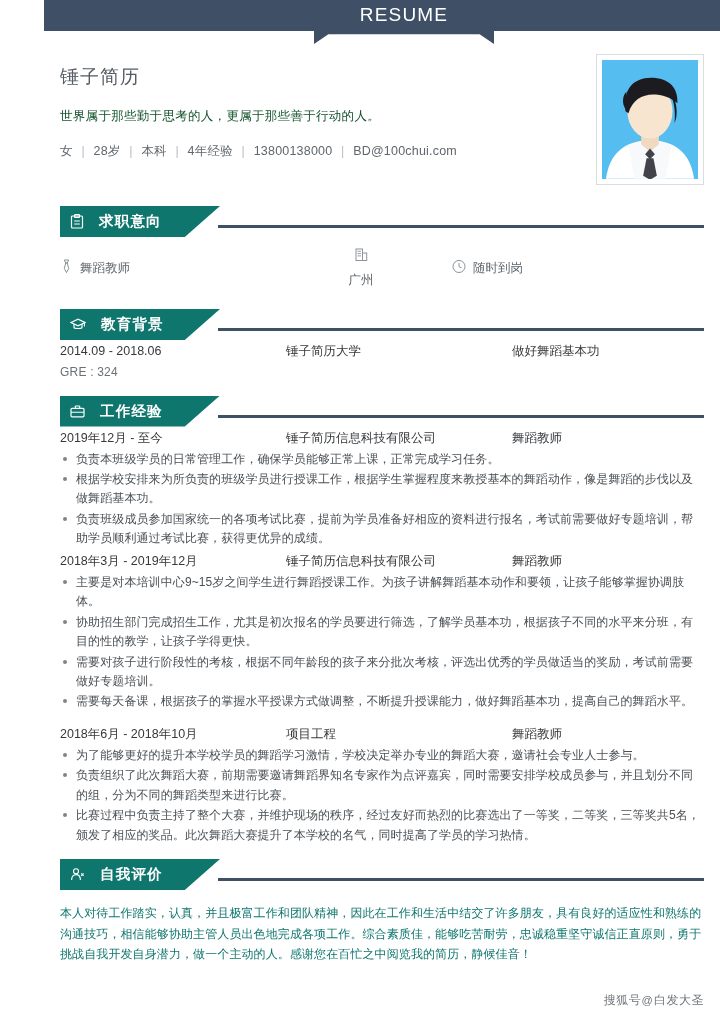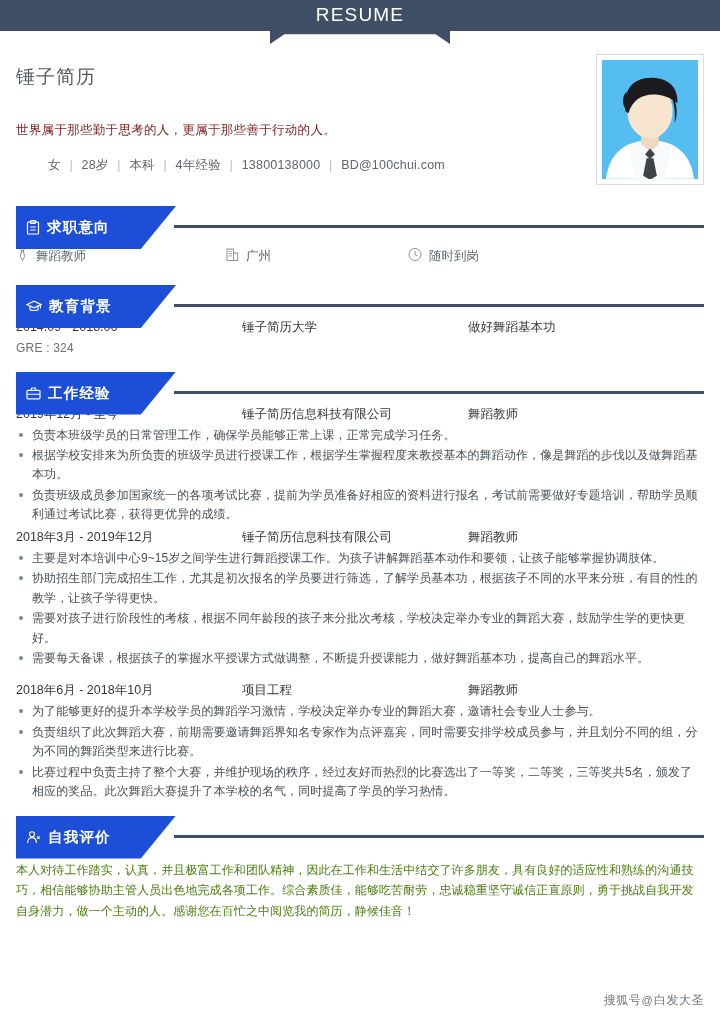--- a/index.html
+++ b/index.html
@@ -11,20 +11,21 @@
     font-family: "Liberation Sans", "DejaVu Sans", sans-serif;
     color: #3b3b3b;
     overflow: hidden;
   }
 
   .page {
     position: relative;
     width: 720px;
     height: 1019px;
     background: #ffffff;
+    padding-left: 44px;
   }
 
   
   .top-bar {
     position: relative;
     width: 720px;
     height: 44px;
   }
   .top-bar-base {
     position: absolute;
@@ -63,31 +64,30 @@
     height: 148px;
   }
   .name {
     font-size: 19px;
     color: #555c63;
     font-weight: normal;
     letter-spacing: 1px;
     line-height: 1.15;
   }
   .tagline {
-    margin-top: 34px;
+    margin-top: 20px;
     font-size: 12.5px;
-    color: #7f1d1d;
+    color: #14532d;
     letter-spacing: 0.3px;
   }
   .meta {
     margin-top: 18px;
     font-size: 12.5px;
     color: #5f666c;
     letter-spacing: 0.2px;
-    margin-left: 32px;
   }
   .meta .sep { color: #b9bec3; padding: 0 5px; }
 
   
   .photo-frame {
     position: absolute;
     right: 16px;
     top: 10px;
     width: 108px;
     height: 131px;
@@ -109,27 +109,27 @@
     margin-top: 14px;
   }
   .sec-head {
     position: relative;
     height: 25px;
     margin-bottom: 9px;
   }
   .sec-tag {
     position: absolute;
     left: 0; top: 0;
-    height: 43px;
+    height: 31px;
     padding: 0 34px 0 10px;
-    background: #1d4ed8;
+    background: #0f766e;
     clip-path: polygon(0 0, 100% 0, 78% 100%, 0 100%);
     display: flex;
     align-items: center;
-    gap: 7px;
+    gap: 15px;
     min-width: 160px;
   }
   .sec-tag .ico { display: flex; align-items: center; }
   .sec-title {
     color: #ffffff;
     font-size: 14.5px;
     font-weight: bold;
     letter-spacing: 1.2px;
     white-space: nowrap;
   }
@@ -158,21 +158,21 @@
     padding: 7px 0 6px 0;
   }
   .intent-item {
     display: flex;
     align-items: center;
     gap: 7px;
     font-size: 12.5px;
     color: #5f666c;
   }
   .intent-item:nth-child(1) { width: 210px; }
-  .intent-item:nth-child(2) { width: 182px; }
+  .intent-item:nth-child(2) { width: 182px; flex-direction: column; }
   .intent-item:nth-child(3) { width: 212px; }
 
   
   .entry-head {
     display: flex;
     align-items: baseline;
     font-size: 12.5px;
     font-weight: normal;
     color: #36383b;
     margin-top: 4px;
@@ -207,21 +207,21 @@
     top: 7px;
     width: 4px;
     height: 4px;
     border-radius: 50%;
     background: #7d858c;
   }
 
   .summary-text {
     font-size: 12px;
     line-height: 1.72;
-    color: #4d7c0f;
+    color: #0f766e;
     letter-spacing: 0.1px;
     padding-top: 3px;
     margin-top: 16px;
   }
 
   .watermark {
     position: absolute;
     right: 16px;
     bottom: 10px;
     font-size: 12px;
@@ -391,21 +391,21 @@
 
     <div>
       <div class="entry-head">
         <span class="eh-date">2018年3月 - 2019年12月</span>
         <span class="eh-org">锤子简历信息科技有限公司</span>
         <span class="eh-role">舞蹈教师</span>
       </div>
       <ul class="bullets">
         <li>主要是对本培训中心9~15岁之间学生进行舞蹈授课工作。为孩子讲解舞蹈基本动作和要领，让孩子能够掌握协调肢体。</li>
         <li>协助招生部门完成招生工作，尤其是初次报名的学员要进行筛选，了解学员基本功，根据孩子不同的水平来分班，有目的性的教学，让孩子学得更快。</li>
-        <li>需要对孩子进行阶段性的考核，根据不同年龄段的孩子来分批次考核，学校决定举办专业的舞蹈大赛，鼓励学生学的更快更好。</li>
+        <li>需要对孩子进行阶段性的考核，根据不同年龄段的孩子来分批次考核，评选出优秀的学员做适当的奖励，考试前需要做好专题培训。</li>
         <li>需要每天备课，根据孩子的掌握水平授课方式做调整，不断提升授课能力，做好舞蹈基本功，提高自己的舞蹈水平。</li>
       </ul>
     </div>
   </div>
 
   <div class="section">
 
     <div>
       <div class="entry-head">
         <span class="eh-date">2018年6月 - 2018年10月</span>

